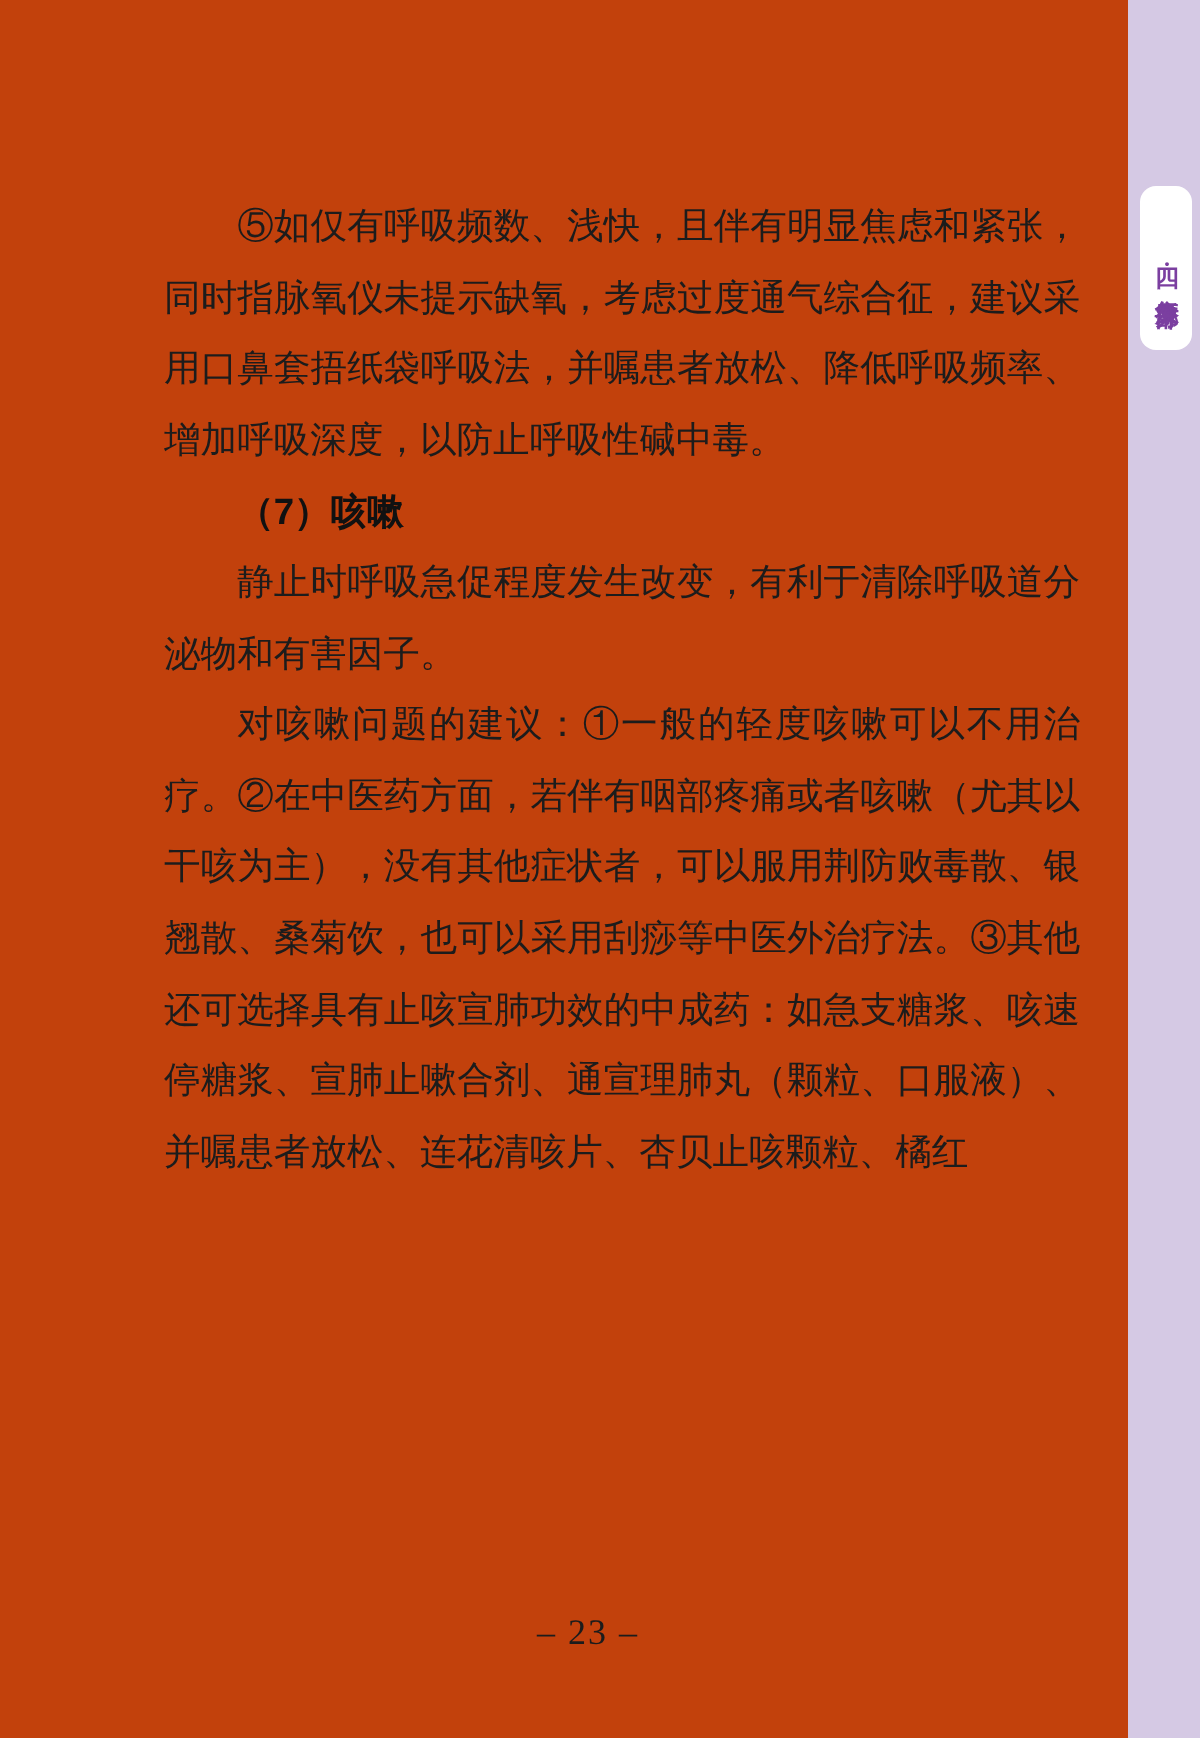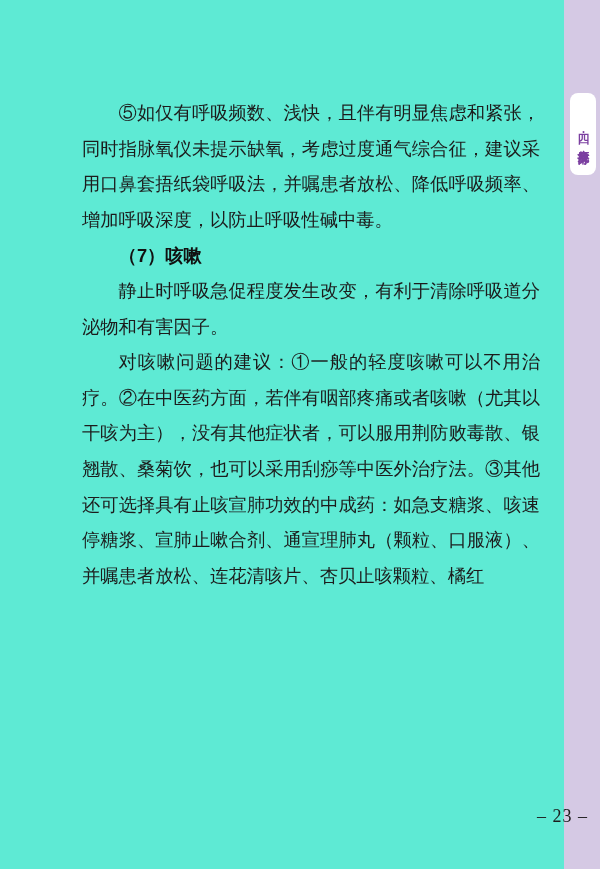--- a/index.html
+++ b/index.html
@@ -5,21 +5,21 @@
   * { margin: 0; padding: 0; box-sizing: border-box; }
   html, body { background: #ffffff; }
   body {
     width: 600px; height: 869px;
     position: relative;
     overflow: hidden;
     font-family: "Liberation Serif", "DejaVu Serif", serif;
   }
   .page {
     position: absolute; inset: 0;
-    background: #5eead4;
+    background: #c2410c;
   }
   
   .content {
     position: absolute;
     left: 82px; top: 96px;
     width: 458px;
     font-size: 18.3px;
     line-height: 35.6px;
     color: #1c1c1c;
     text-align: justify;
@@ -57,21 +57,21 @@
     font-size: 12px;
     font-weight: 700;
     letter-spacing: 1px;
     white-space: nowrap;
   }
   
   .page-number {
     position: absolute;
     left: 0; right: 12px;
     top: 806px;
-    text-align: right;
+    text-align: center;
     font-size: 18px;
     color: #1c1c1c;
     letter-spacing: 1px;
   }
 </style>
 </head>
 <body>
 
 <div class="page">
 

